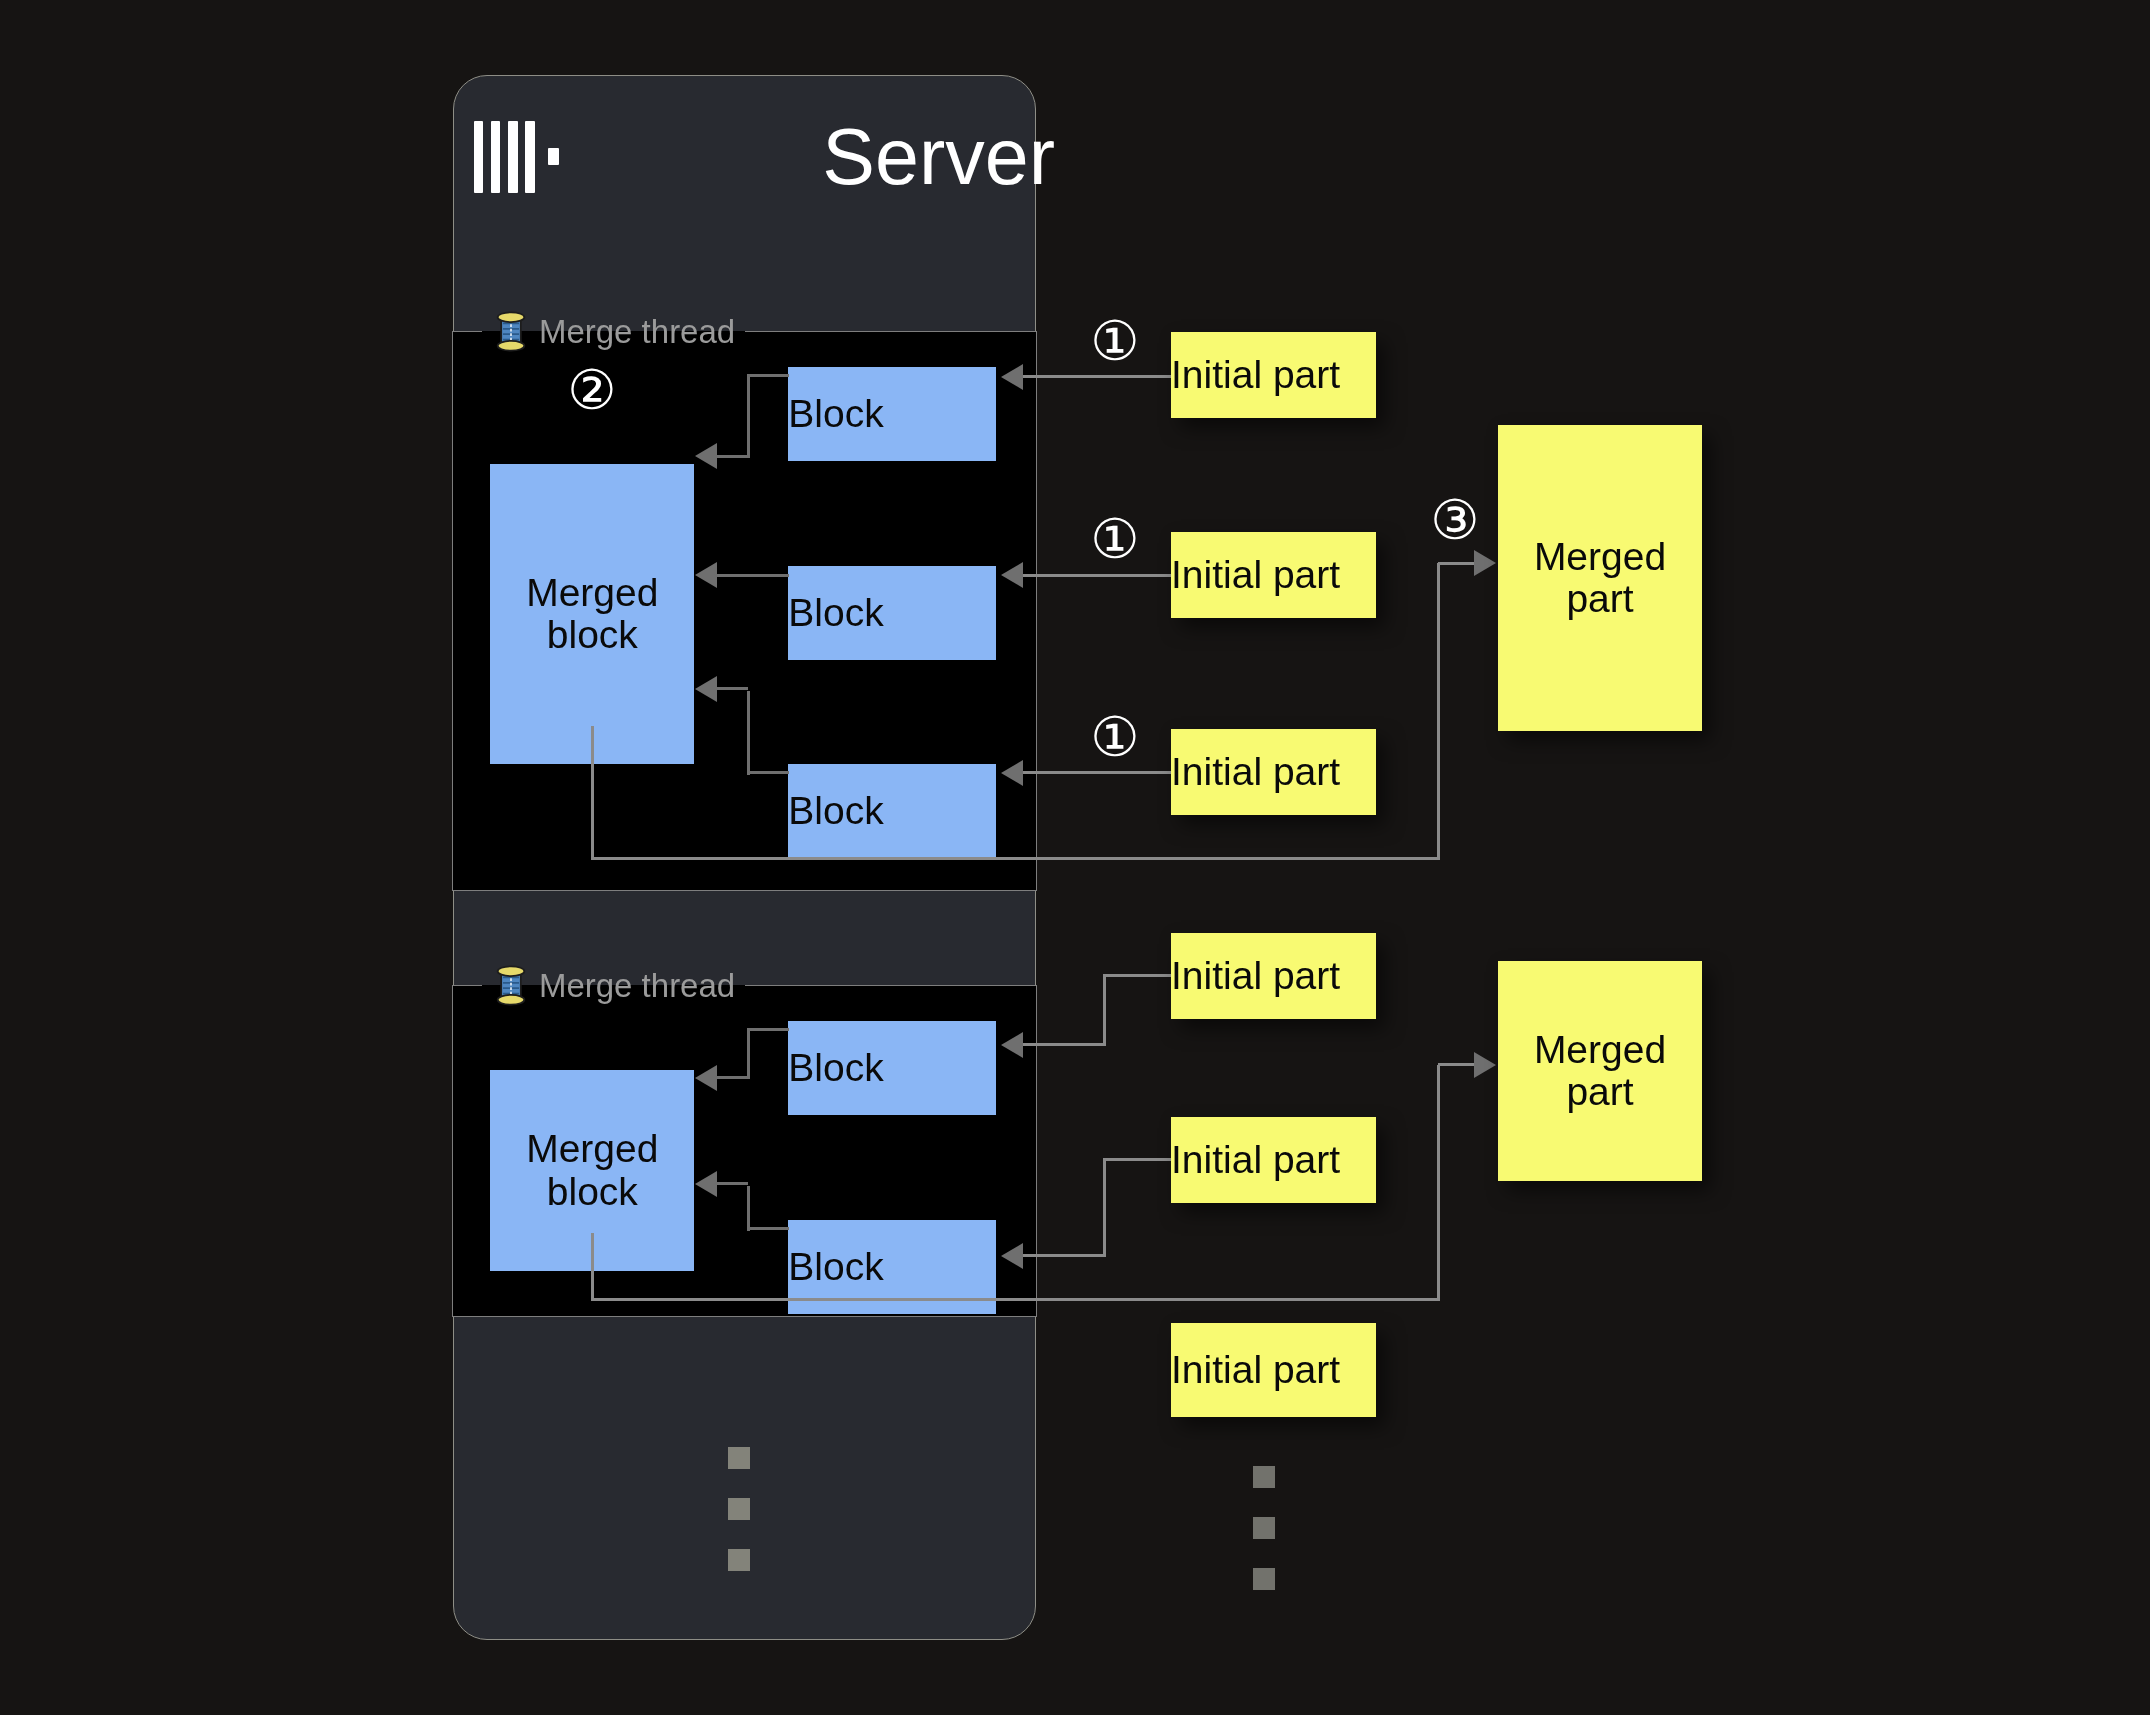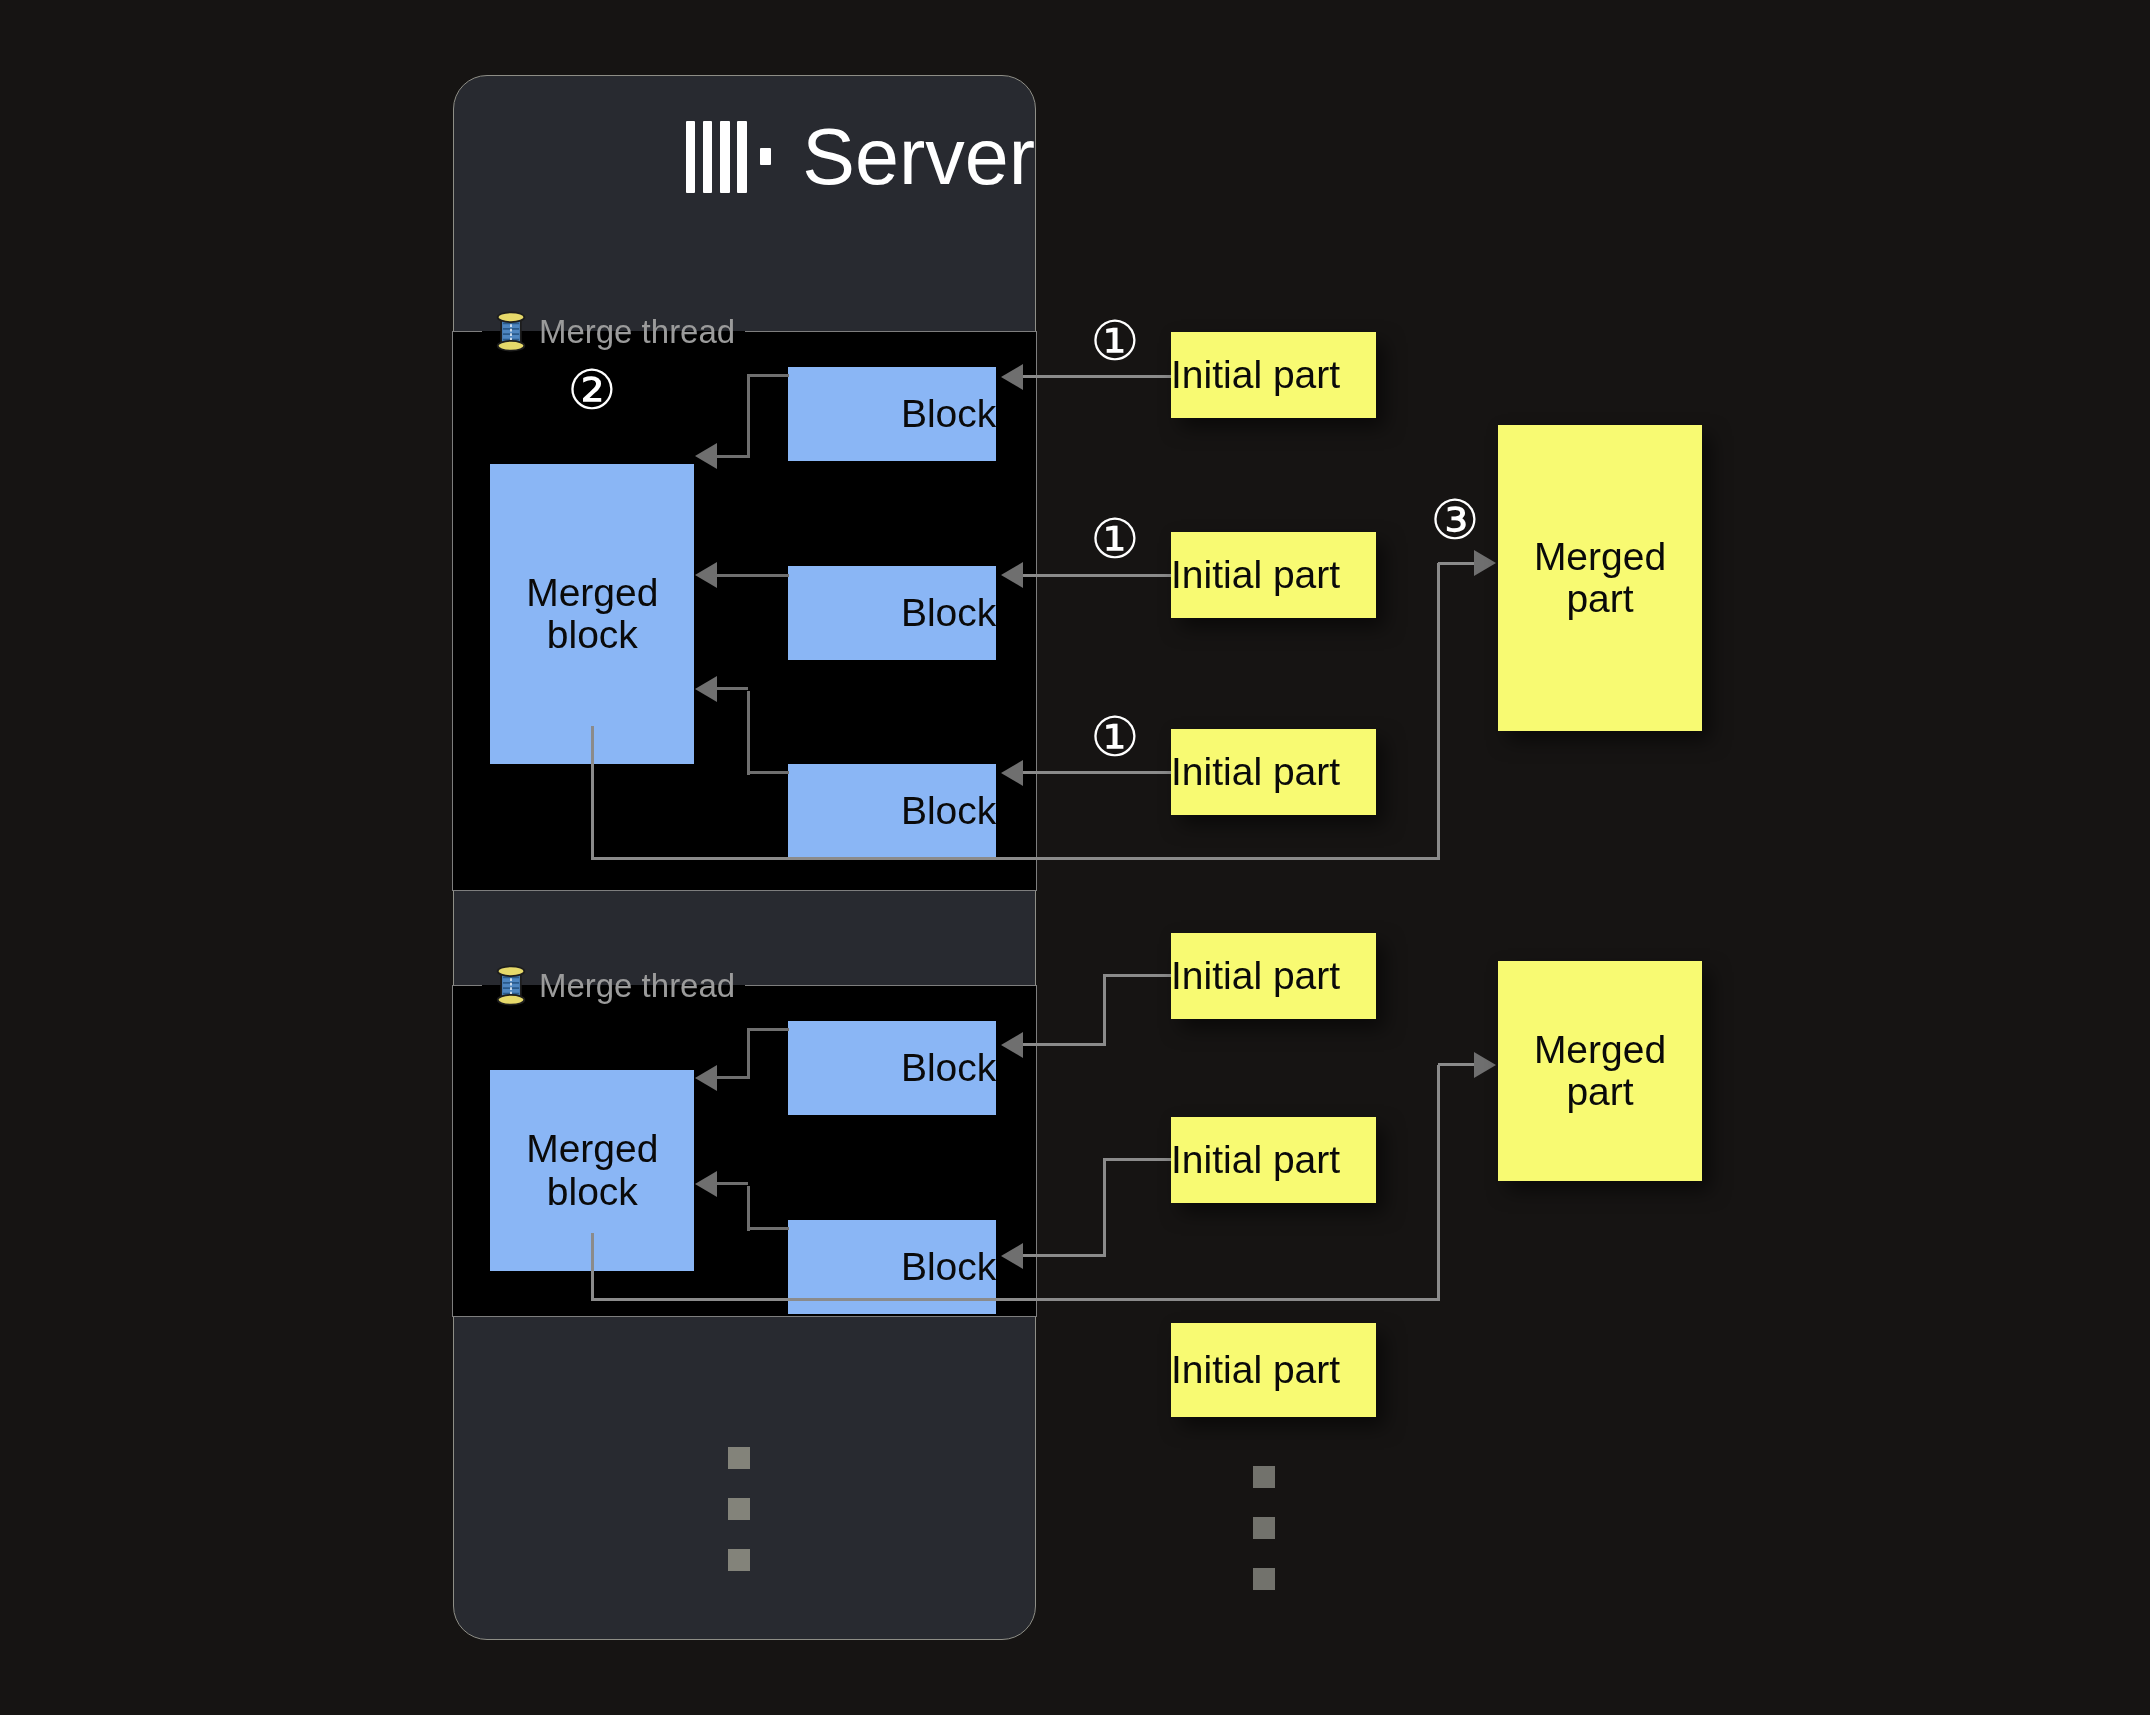--- a/index.html
+++ b/index.html
@@ -1,36 +1,36 @@
 <!DOCTYPE html>
 <html style="font-size:13.7px"><head>
 <meta charset="utf-8">
 <style>
   html,body{margin:0;padding:0;background:#161413;}
   .canvas{position:relative;width:2150px;height:1716px;background:#161413;overflow:hidden;
           font-family:"Liberation Sans",sans-serif;}
   
   .panel{position:absolute;left:453px;top:75px;width:583px;height:1565px;box-sizing:border-box;
          background:#282a30;border:1.7px solid #8e8e86;border-radius:34px;}
-  .server-header{position:absolute;left:0;top:41px;width:100%;display:flex;justify-content:flex-end;
-                 align-items:center;gap:31px;}
+  .server-header{position:absolute;left:0;top:41px;width:100%;display:flex;justify-content:space-between;
+                 align-items:center;gap:31px;padding-left:20px;}
   .logo{display:flex;align-items:center;gap:7.7px;height:72px;}
   .logo .bar{width:9.4px;height:72px;background:#ffffff;border-radius:0.9px;}
   .logo .dot{width:11px;height:16.3px;background:#ffffff;border-radius:0.9px;margin-left:6px;}
   .server-title{color:#ffffff;font-size:79px;line-height:1;}
   
   fieldset.thread{position:absolute;left:-1.7px;right:-1.7px;margin:0;padding:0;box-sizing:border-box;
                   background:#000000;border:1.7px solid #7e7e7e;}
   fieldset.thread legend{display:flex;align-items:center;gap:10.3px;margin-left:29px;padding:0 10.3px;
                          color:#9b9b9b;font-size:33px;line-height:1;margin-top:35px;}
   .t1{top:235px;height:580px;}
   .t2{top:889px;height:352px;}
   
   .bluebox{position:absolute;background:#8ab6f5;color:#0a0a0a;display:flex;align-items:center;
-           justify-content:flex-end;text-align:center;font-size:39px;line-height:1.08;}
+           justify-content:flex-start;text-align:center;font-size:39px;line-height:1.08;}
   .yellowbox{position:absolute;background:#f8fa72;color:#0a0a0a;display:flex;align-items:center;
              text-align:center;font-size:39px;line-height:1.08;
              box-shadow:8.6px 10.3px 19px rgba(0,0,0,0.55);}
   
   .seg{position:absolute;background:#8b8b8b;}
   .seg.dark{background:#6f6f6f;}
   .head{position:absolute;width:0;height:0;border-top:13px solid transparent;
         border-bottom:13px solid transparent;border-right:22px solid #6f6f6f;}
   
   .badge{position:absolute;color:#ffffff;font-family:"DejaVu Sans",sans-serif;font-size:55px;

